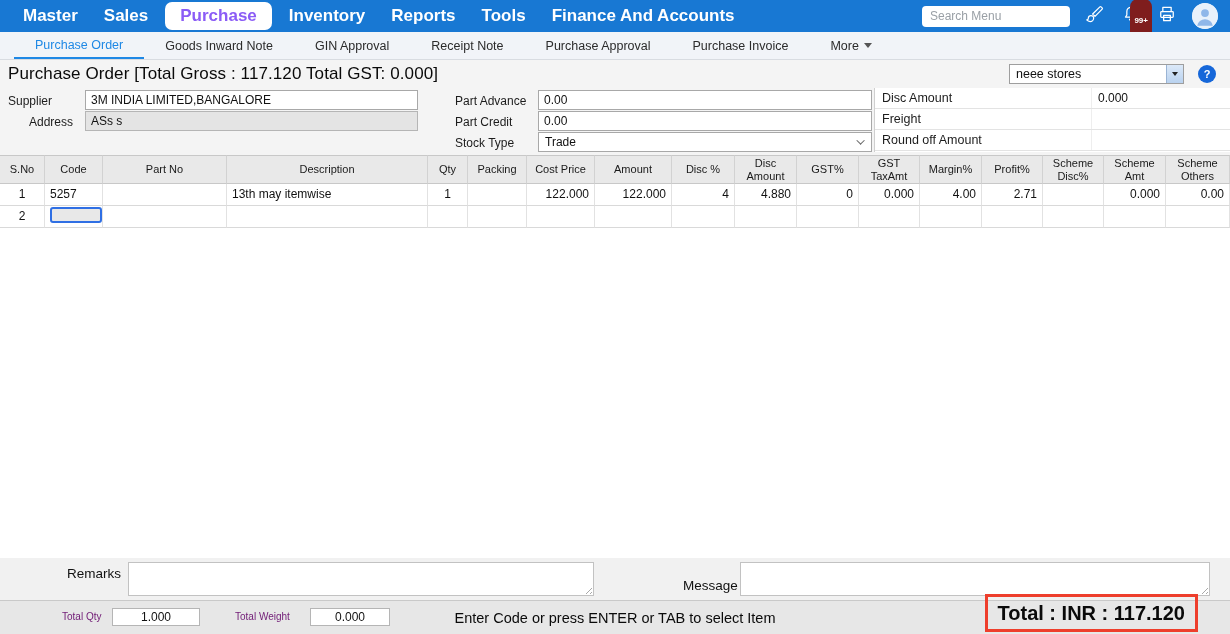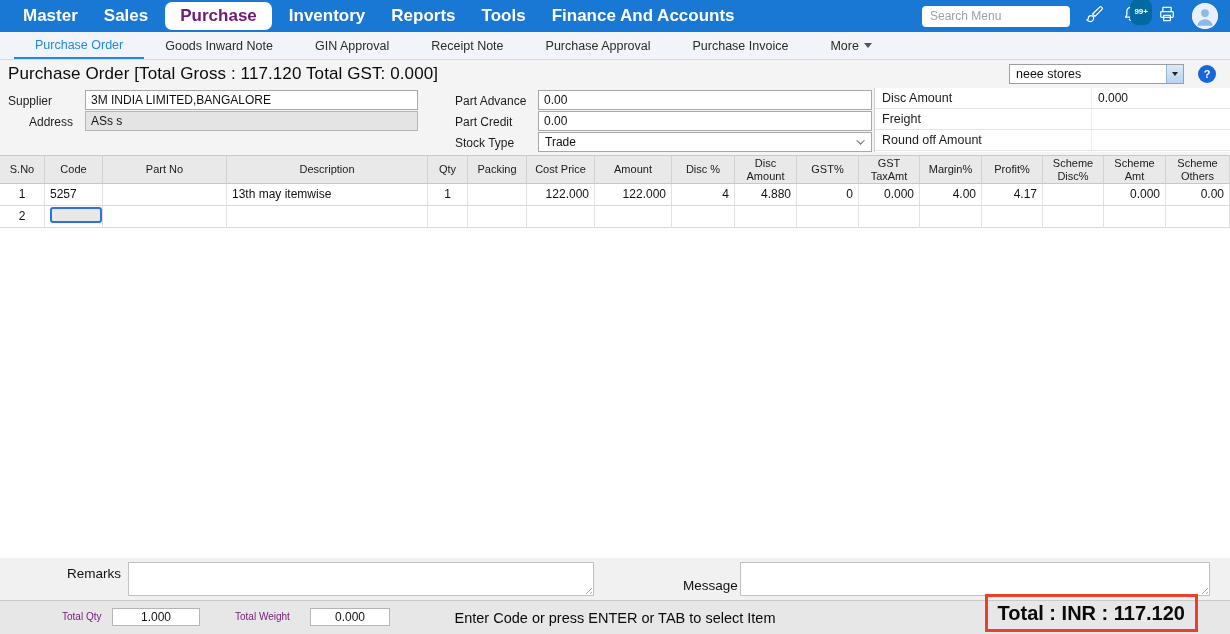--- a/index.html
+++ b/index.html
@@ -4,26 +4,26 @@
 <style>
   * { margin:0; padding:0; box-sizing:border-box; }
   html,body { background:#fff; }
   body { font-family:"Liberation Sans", sans-serif; }
   #app { position:relative; width:1230px; height:634px; background:#fff; overflow:hidden; }
 
   
   .topbar { position:absolute; left:0; top:0; width:1230px; height:32px; background:#1878d3; display:flex; align-items:center; }
   .tn-items { display:flex; align-items:center; height:100%; padding-left:10px; }
   .tn-item { color:#fff; font-size:17px; font-weight:700; padding:0 13px; height:100%; display:flex; align-items:center; cursor:pointer; white-space:nowrap; }
-  .tn-item.tn-active { background:#fff; color:#701a75; border-radius:7px; height:28px; margin:0 4px; padding:0 15px; }
+  .tn-item.tn-active { background:#fff; color:#8b5cf6; border-radius:7px; height:28px; margin:0 4px; padding:0 15px; }
   .topbar-right { margin-left:auto; display:flex; align-items:center; gap:14px; padding-right:12px; }
   .search-input { width:148px; height:21px; border:none; border-radius:4px; font-size:12px; padding:0 8px; color:#333; outline:none; font-family:"Liberation Sans",sans-serif; }
   .search-input::placeholder { color:#9aa0a6; }
   .icon-btn { position:relative; width:22px; height:22px; display:flex; align-items:center; justify-content:center; cursor:pointer; }
-  .badge { position:absolute; top:-6px; right:-10px; background:#0369a1; color:#fff; font-size:8px; font-weight:700; border-radius:8px; padding:9px 4px; line-height:1; }
+  .badge { position:absolute; top:-6px; right:-10px; background:#7f1d1d; color:#fff; font-size:8px; font-weight:700; border-radius:8px; padding:18px 4px; line-height:1; }
   .avatar { width:26px; height:26px; border-radius:50%; overflow:hidden; background:#e8f1fb; }
 
   
   .subnav { position:absolute; left:0; top:32px; width:1230px; height:28px; background:#f1f4f8; border-bottom:1px solid #d8dce1; display:flex; align-items:stretch; padding-left:14px; }
   .sn-item { font-size:12.5px; color:#2b2b2b; display:flex; align-items:center; gap:5px; padding:0 21px; cursor:pointer; white-space:nowrap; }
   .sn-item.sn-active { color:#1e88e5; border-bottom:2px solid #1e88e5; }
   .caret-down { width:0; height:0; border-left:4px solid transparent; border-right:4px solid transparent; border-top:5px solid #555; display:inline-block; }
 
   
   .titlebar { position:absolute; left:0; top:60px; width:1230px; height:28px; background:#f4f4f4; display:flex; align-items:center; }
@@ -224,21 +224,21 @@
         <div class="td al">13th may itemwise</div>
         <div class="td ac">1</div>
         <div class="td al"></div>
         <div class="td ar">122.000</div>
         <div class="td ar">122.000</div>
         <div class="td ar">4</div>
         <div class="td ar">4.880</div>
         <div class="td ar">0</div>
         <div class="td ar">0.000</div>
         <div class="td ar">4.00</div>
-        <div class="td ar">4.17</div>
+        <div class="td ar">2.71</div>
         <div class="td ar"></div>
         <div class="td ar">0.000</div>
         <div class="td ar">0.00</div>
       </div>
       <div class="trow" style="grid-template-columns: 45px 58px 124px 201px 40px 59px 68px 77px 63px 62px 62px 61px 62px 61px 61px 62px 64px;">
         <div class="td ac">2</div>
         <div class="td al"><span class="cell-input"></span></div>
         <div class="td al"></div>
         <div class="td al"></div>
         <div class="td ac"></div>

